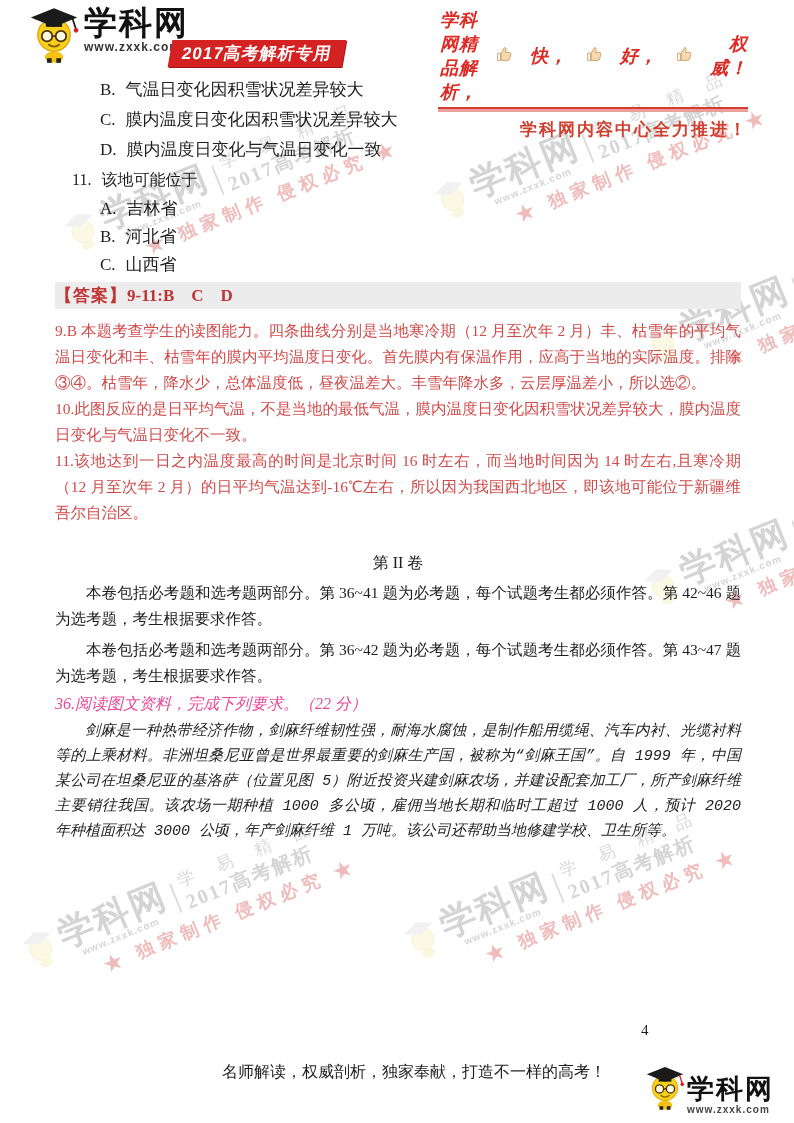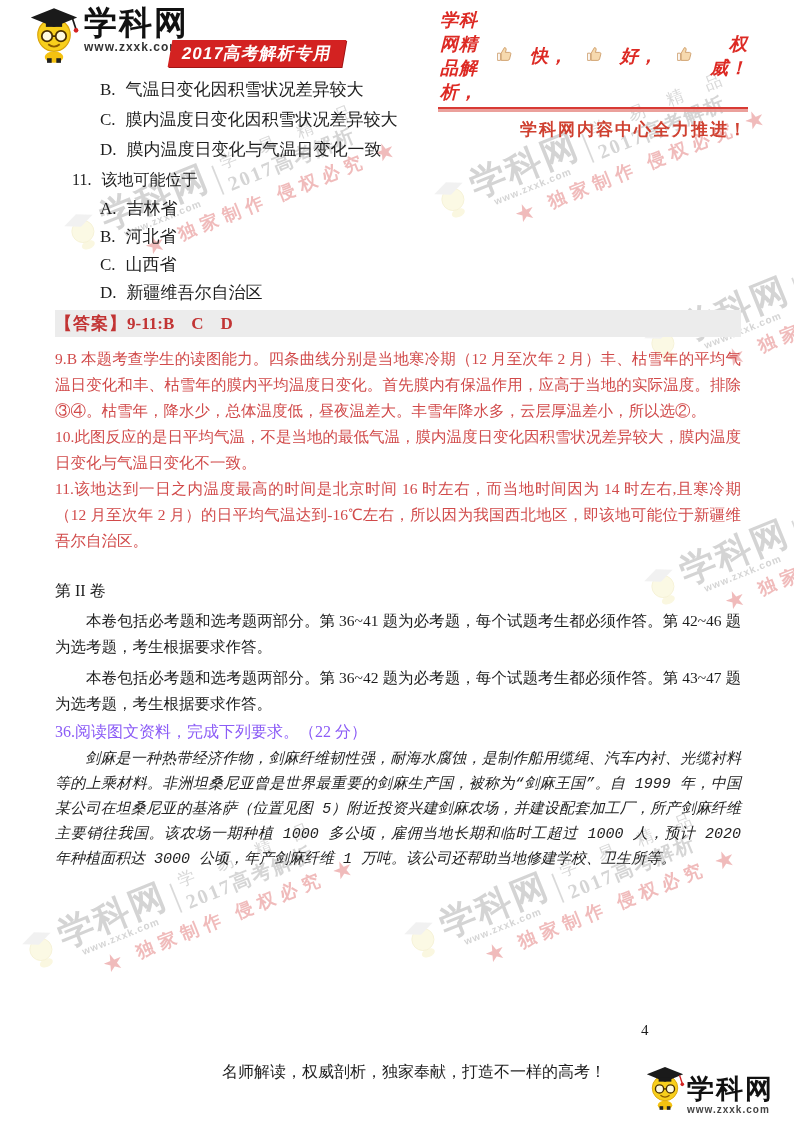--- a/index.html
+++ b/index.html
@@ -46,24 +46,24 @@
   .content{position:absolute;left:55px;top:75px;width:686px;z-index:1;}
   .opt-row{font-size:17px;line-height:30px;color:#1d1d1d;}
   .opt-indent{padding-left:45px;}
   .q-stem{padding-left:17px;font-size:16px;line-height:30px;color:#1d1d1d;}
   .opt-label{margin-right:10px;}
   .answer-line{margin-top:3px;background:#ececec;height:27px;display:flex;align-items:center;
       font-size:17px;color:#c23434;font-weight:bold;white-space:pre;}
   .answer-tag{letter-spacing:1px;}
   .explain{margin-top:9px;}
   .explain p{margin:0;font-size:15.5px;line-height:26px;color:#d14a4a;text-align:justify;}
-  .sec-title{margin:27px 0 6px 0;text-align:left;font-size:16px;color:#1d1d1d;}
+  .sec-title{margin:27px 0 6px 0;text-align:center;font-size:16px;color:#1d1d1d;}
   .sec-para{margin:0 0 5px 0;font-size:15.5px;line-height:26px;text-indent:2em;
       text-align:justify;color:#1d1d1d;}
-  .q36-head{margin:3px 0 4px 0;font-size:16px;color:#8b5cf6;}
+  .q36-head{margin:3px 0 4px 0;font-size:16px;color:#ec4899;font-style:italic;}
   .material{margin:0;font-size:15px;line-height:25px;text-indent:2em;text-align:justify;
       color:#222;font-style:italic;font-family:Liberation Mono, monospace;}
 
   
   .footer-slogan{position:absolute;left:222px;top:1062px;font-size:16px;color:#1d1d1d;z-index:2;}
   .page-number{position:absolute;left:641px;top:1022px;font-size:15px;color:#1d1d1d;z-index:2;}
   .footer-logo{position:absolute;right:20px;bottom:8px;display:flex;align-items:flex-end;z-index:2;}
   .footer-logo .logo-text{margin-left:2px;}
   .footer-logo .logo-name{font-size:27px;}
   .footer-logo .logo-url{font-size:10px;color:#444;}
@@ -269,23 +269,20 @@
     </div>
     <div class="opt-row opt-indent" style="line-height:28px">
       <span class="opt-label">A.</span><span>吉林省</span>
     </div>
     <div class="opt-row opt-indent" style="line-height:28px">
       <span class="opt-label">B.</span><span>河北省</span>
     </div>
     <div class="opt-row opt-indent" style="line-height:28px">
       <span class="opt-label">C.</span><span>山西省</span>
     </div>
-    <div class="opt-row opt-indent" style="line-height:28px">
-      <span class="opt-label">D.</span><span>新疆维吾尔自治区</span>
-    </div>
 
     <div class="answer-line">
       <span class="answer-tag">【答案】</span><span>9-11:B    C    D</span>
     </div>
 
     <div class="explain">
       <p>9.B 本题考查学生的读图能力。四条曲线分别是当地寒冷期（12 月至次年 2 月）丰、枯雪年的平均气温日变化和丰、枯雪年的膜内平均温度日变化。首先膜内有保温作用，应高于当地的实际温度。排除③④。枯雪年，降水少，总体温度低，昼夜温差大。丰雪年降水多，云层厚温差小，所以选②。</p>
       <p>10.此图反应的是日平均气温，不是当地的最低气温，膜内温度日变化因积雪状况差异较大，膜内温度日变化与气温日变化不一致。</p>
       <p>11.该地达到一日之内温度最高的时间是北京时间 16 时左右，而当地时间因为 14 时左右,且寒冷期（12 月至次年 2 月）的日平均气温达到-16℃左右，所以因为我国西北地区，即该地可能位于新疆维吾尔自治区。</p>
     </div>

